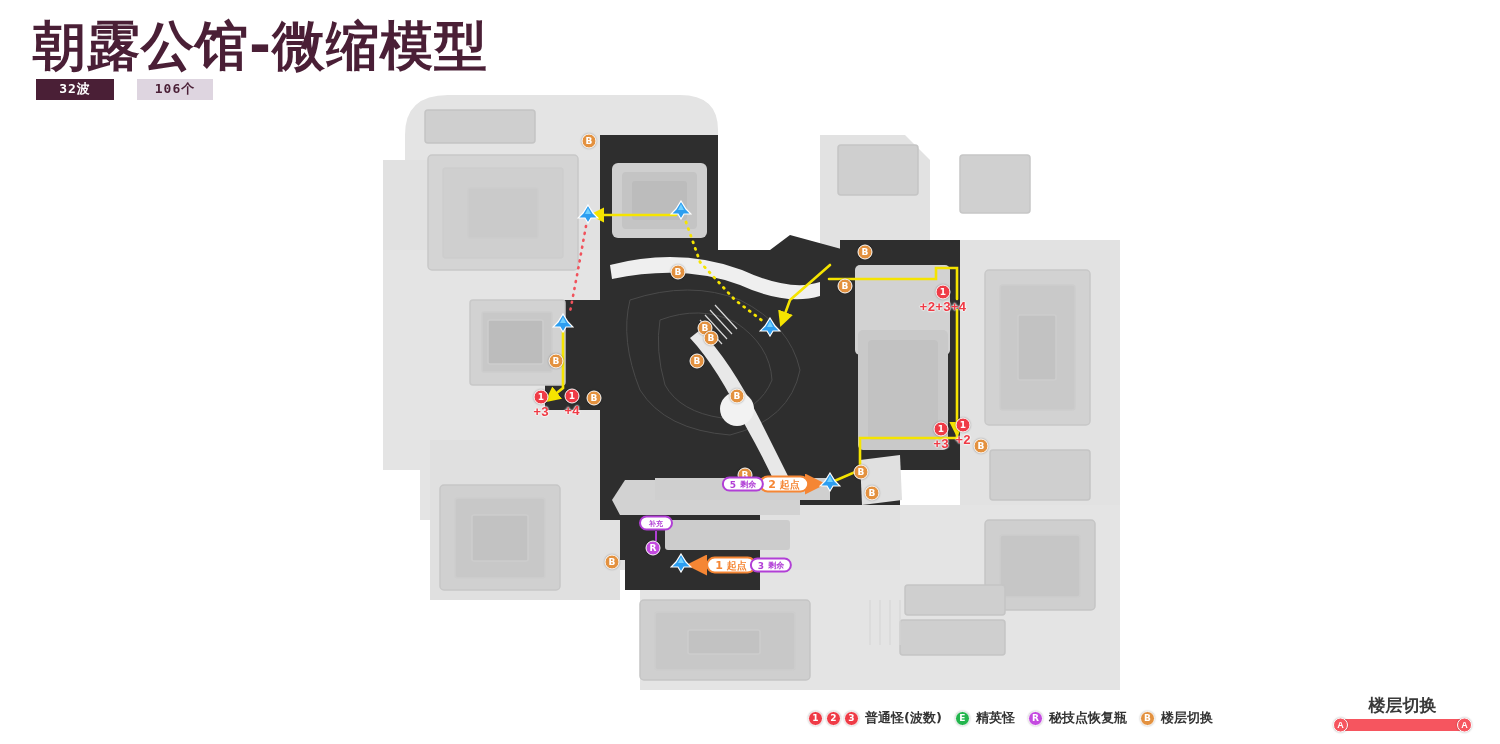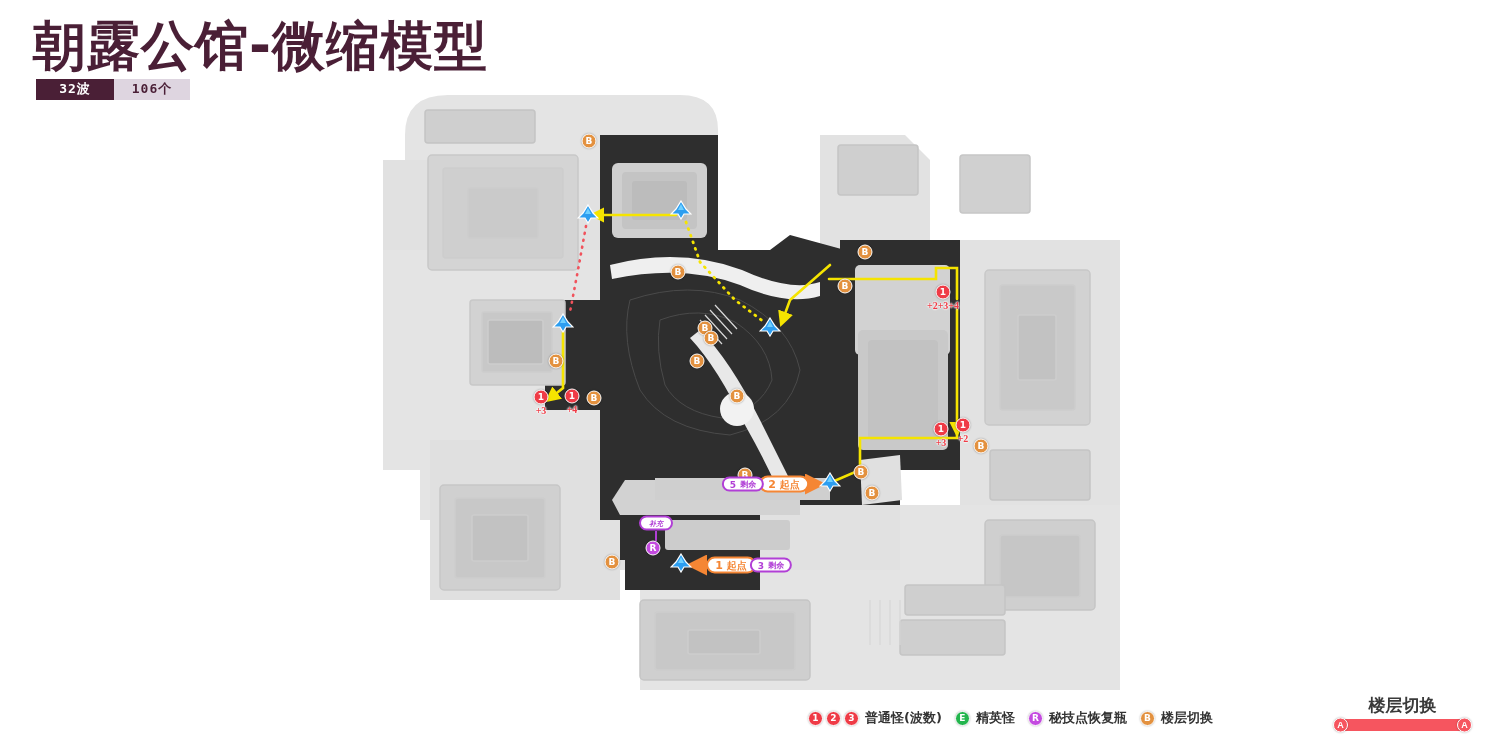--- a/index.html
+++ b/index.html
@@ -16,21 +16,21 @@
   #title-block { position: absolute; left: 33px; top: 18px; }
   #page-title {
     font-size: 53px;
     font-weight: 700;
     color: #4a1f36;
     letter-spacing: 1px;
     line-height: 1.05;
     white-space: nowrap;
     font-family: "DejaVu Sans", "Liberation Sans", sans-serif;
   }
-  #badge-row { display: flex; margin-top: 5px; margin-left: 3px; height: 21px; }
+  #badge-row { display: flex; margin-top: 5px; margin-left: 3px; height: 21px; gap: 23px; }
   .badge {
     height: 21px;
     display: flex; align-items: center; justify-content: center;
     font-size: 13px; font-weight: 700; letter-spacing: 1px;
     font-family: "DejaVu Sans Mono", monospace;
   }
   #badge-waves { background: #4a1f36; color: #ffffff; width: 78px; }
   #badge-count { background: #ded5e0; color: #4a1f36; width: 76px; }
 
   
@@ -52,25 +52,25 @@
     line-height: 1;
   }
   .m-mob   { background: #ef3b46; }
   .m-elite { background: #23b54d; }
   .m-rec   { background: #c44ae0; }
   .m-break { background: #e3913f; }
 
   .sublabel {
     position: absolute;
     transform: translate(-50%,0);
-    font-size: 10px; font-weight: 700;
+    font-size: 13px; font-weight: 700;
     color: #ef3b46;
     white-space: nowrap;
     text-shadow: 0 0 2px #fff, 0 0 2px #fff, 0 0 2px #fff;
-    font-family: Liberation Serif, serif;
+    font-family: Liberation Mono, monospace;
   }
 
   
   .player-icon { position: absolute; transform: translate(-50%,-50%); }
 
   
   .pill {
     position: absolute;
     transform: translate(-50%,-50%);
     display: flex; align-items: center; gap: 4px;
@@ -341,21 +341,21 @@
           <span class="num">2</span>
           <span>起点</span>
         </div>
         <div class="pill pill-purple" style="left: 743px; top: 484px;">
           <span class="num">5</span>
           <span>剩余</span>
         </div>
       </div>
 
     <div id="callouts-layer">
-        <div class="callout" style="left: 656px; top: 523px; font-style: italic;">补充</div>
+        <div class="callout" style="left: 656px; top: 523px;">补充</div>
       </div>
   </div>
 
   <div id="legend">
       <div class="legend-group">
         <span class="legend-chip m-mob">1</span>
         <span class="legend-chip m-mob">2</span>
         <span class="legend-chip m-mob">3</span>
         <span class="legend-text">普通怪(波数)</span>
       </div>

